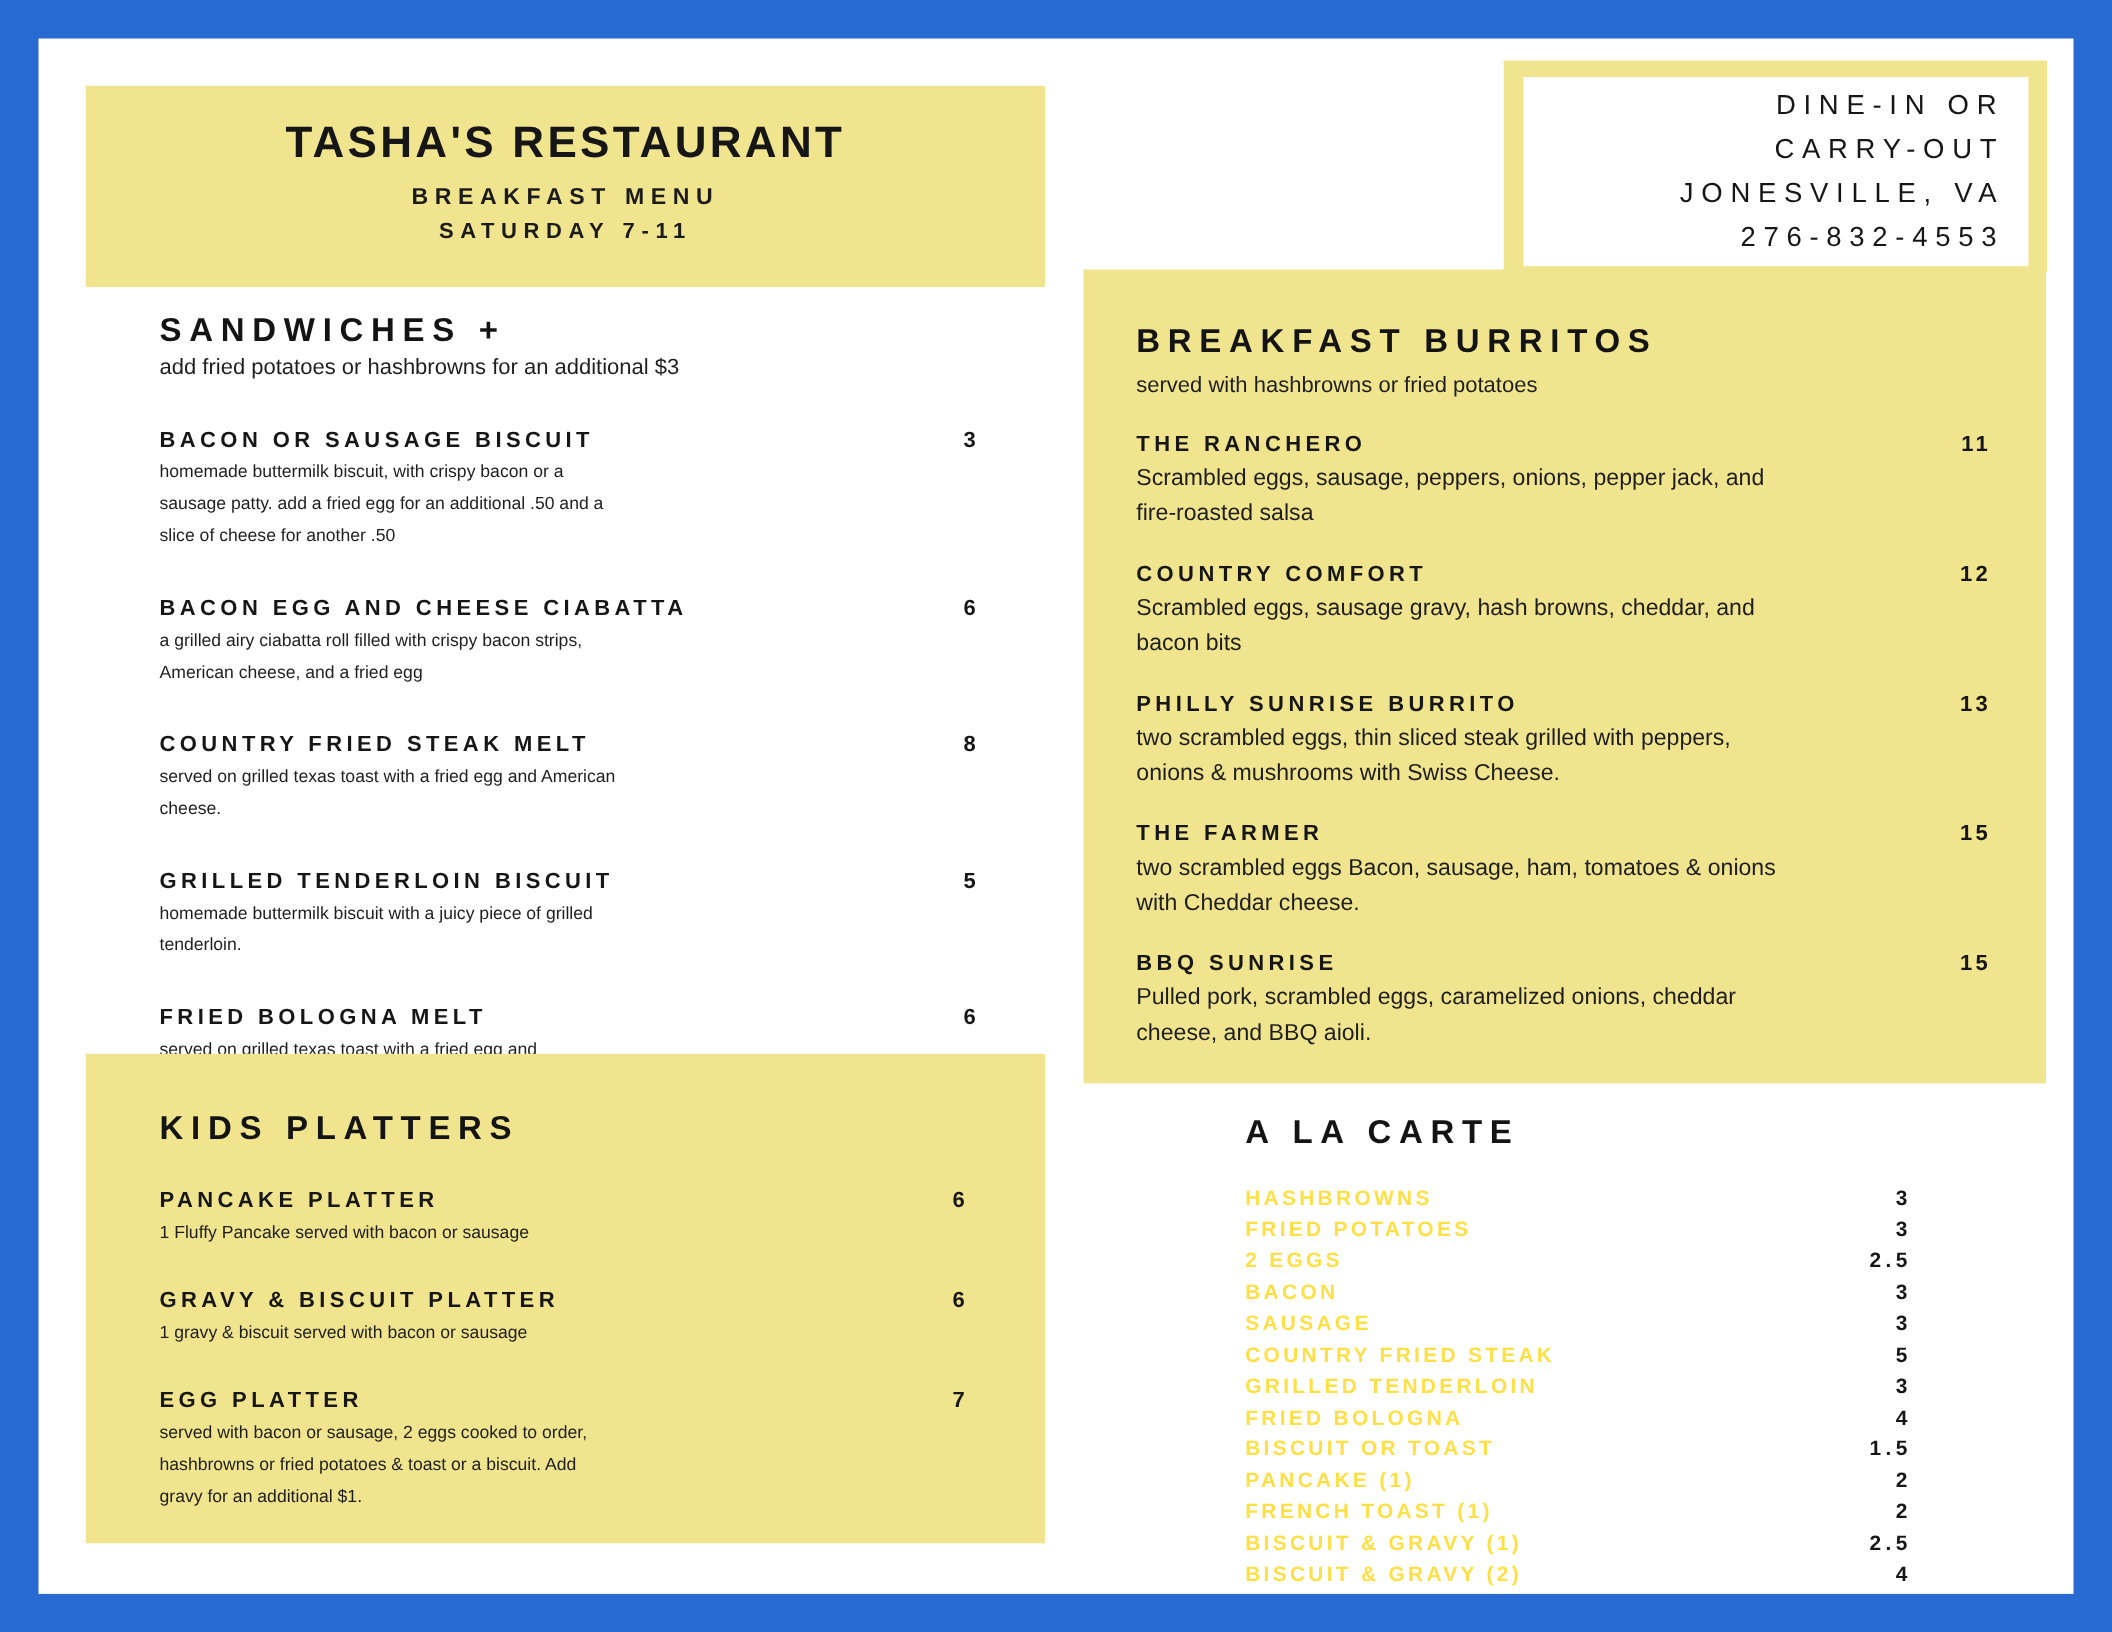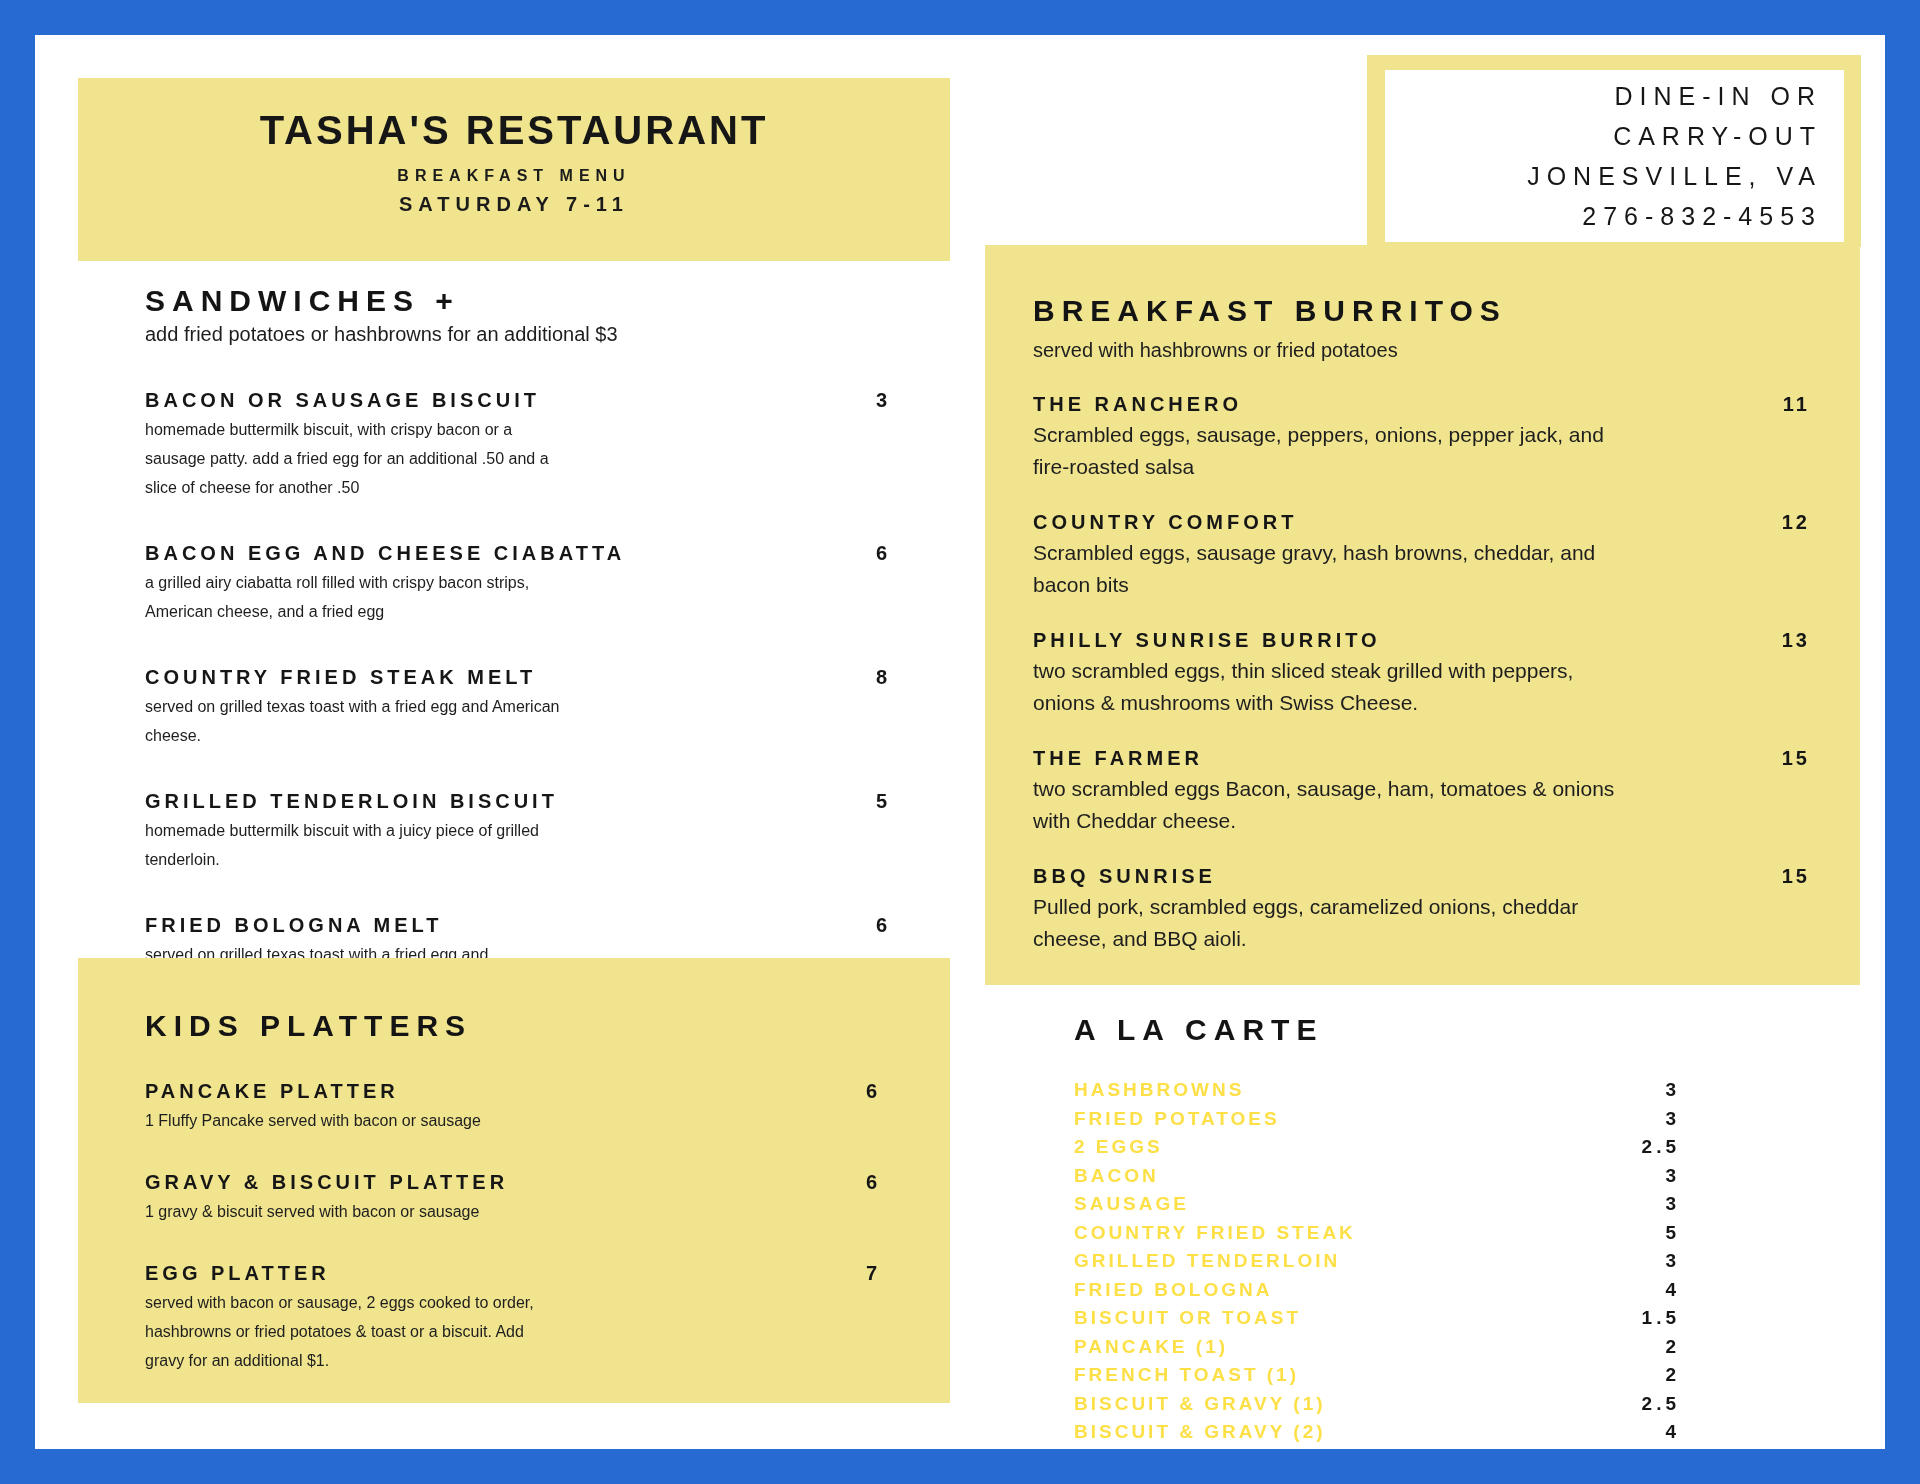--- a/index.html
+++ b/index.html
@@ -25,21 +25,21 @@
     left: 78px; top: 78px; width: 872px; height: 183px;
     text-align: center;
   }
   .title {
     margin-top: 30px;
     font-size: 40px; font-weight: 700; letter-spacing: 3px;
     color: #161616;
   }
   .hdr-sub {
     margin-top: 14px;
-    font-size: 16px; font-weight: 700; letter-spacing: 6px;
+    font-size: 21px; font-weight: 700; letter-spacing: 6px;
     color: #1b1b1b;
   }
   .hdr-hours { margin-top: 8px; font-size: 20px; font-weight: 700; letter-spacing: 6px; color: #1b1b1b; }
 
   
   .contact-frame { left: 1367px; top: 55px; width: 494px; height: 192px; }
   .contact-inner {
     position: absolute; left: 18px; top: 15px; right: 17px; bottom: 5px;
     background: #ffffff;
     text-align: right;
@@ -73,21 +73,21 @@
   .burritos-panel .item:first-of-type { margin-top: 26px; }
   .burritos-panel .idesc { font-size: 21px; line-height: 32px; }
   .burritos-panel .sec-note { margin-top: 6px; }
 
   
   .kids-panel { left: 78px; top: 958px; width: 872px; height: 445px; padding: 50px 70px 0 67px; }
   .kids-panel .item { margin-top: 32px; }
   .kids-panel .item:first-of-type { margin-top: 40px; }
 
   
-  .alacarte { position: absolute; left: 1074px; top: 1012px; width: 606px; }
+  .alacarte { position: absolute; left: 1132px; top: 1012px; width: 606px; }
   .ala-list { margin-top: 28px; }
   .ala-row {
     display: flex; justify-content: space-between; align-items: baseline;
     line-height: 28.5px;
   }
   .ala-name { font-size: 19px; font-weight: 700; letter-spacing: 3px; color: #fde047; white-space: nowrap; }
   .ala-price { font-size: 19px; font-weight: 700; letter-spacing: 4px; color: #161616; }
 </style>
 </head>
 <body>

